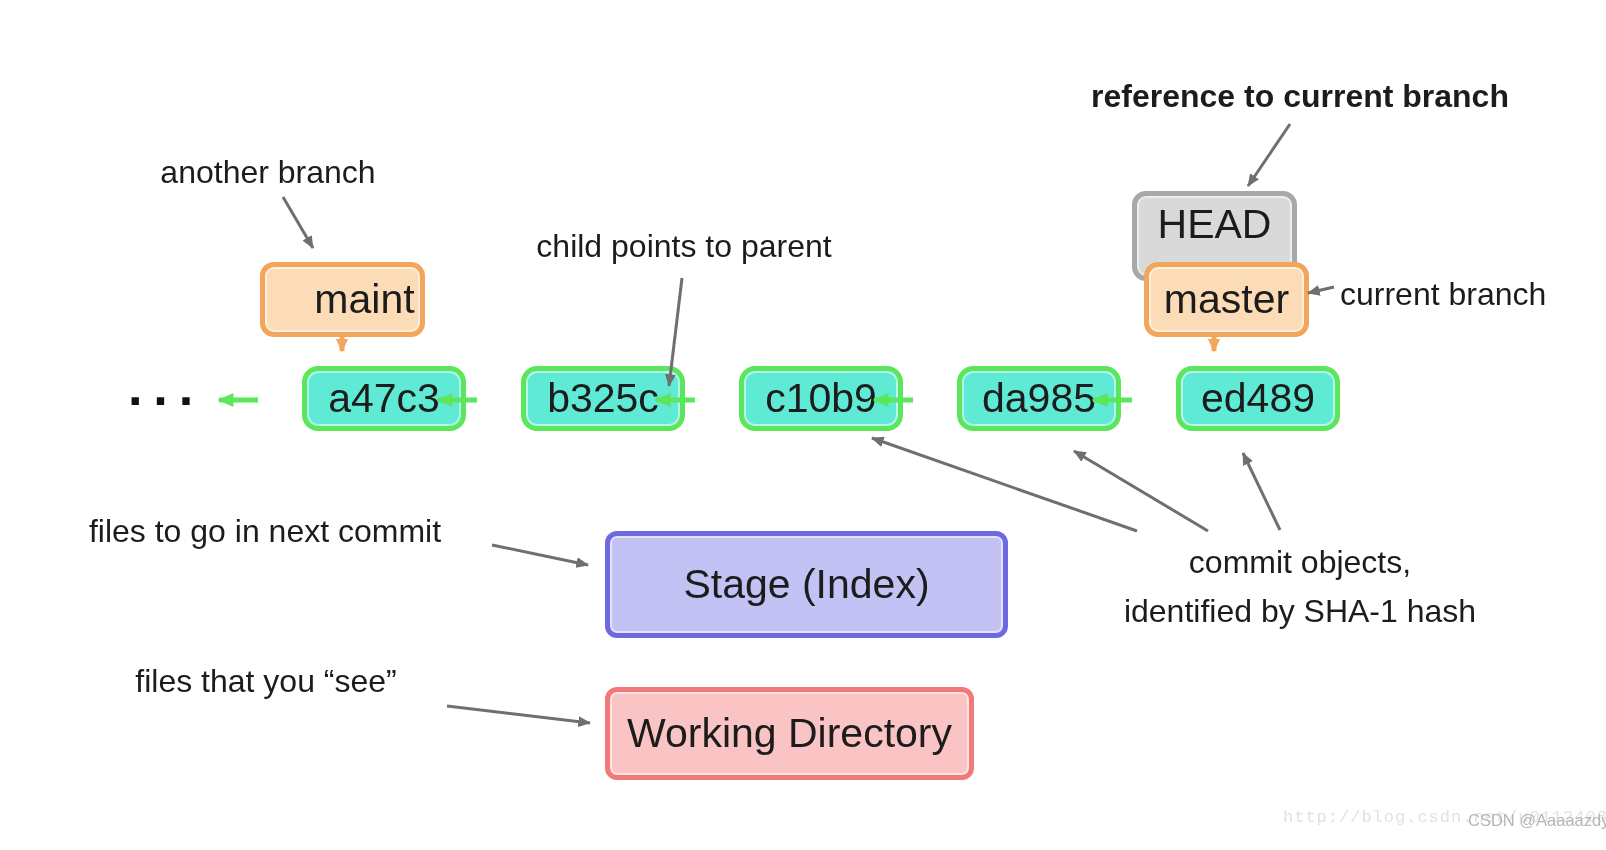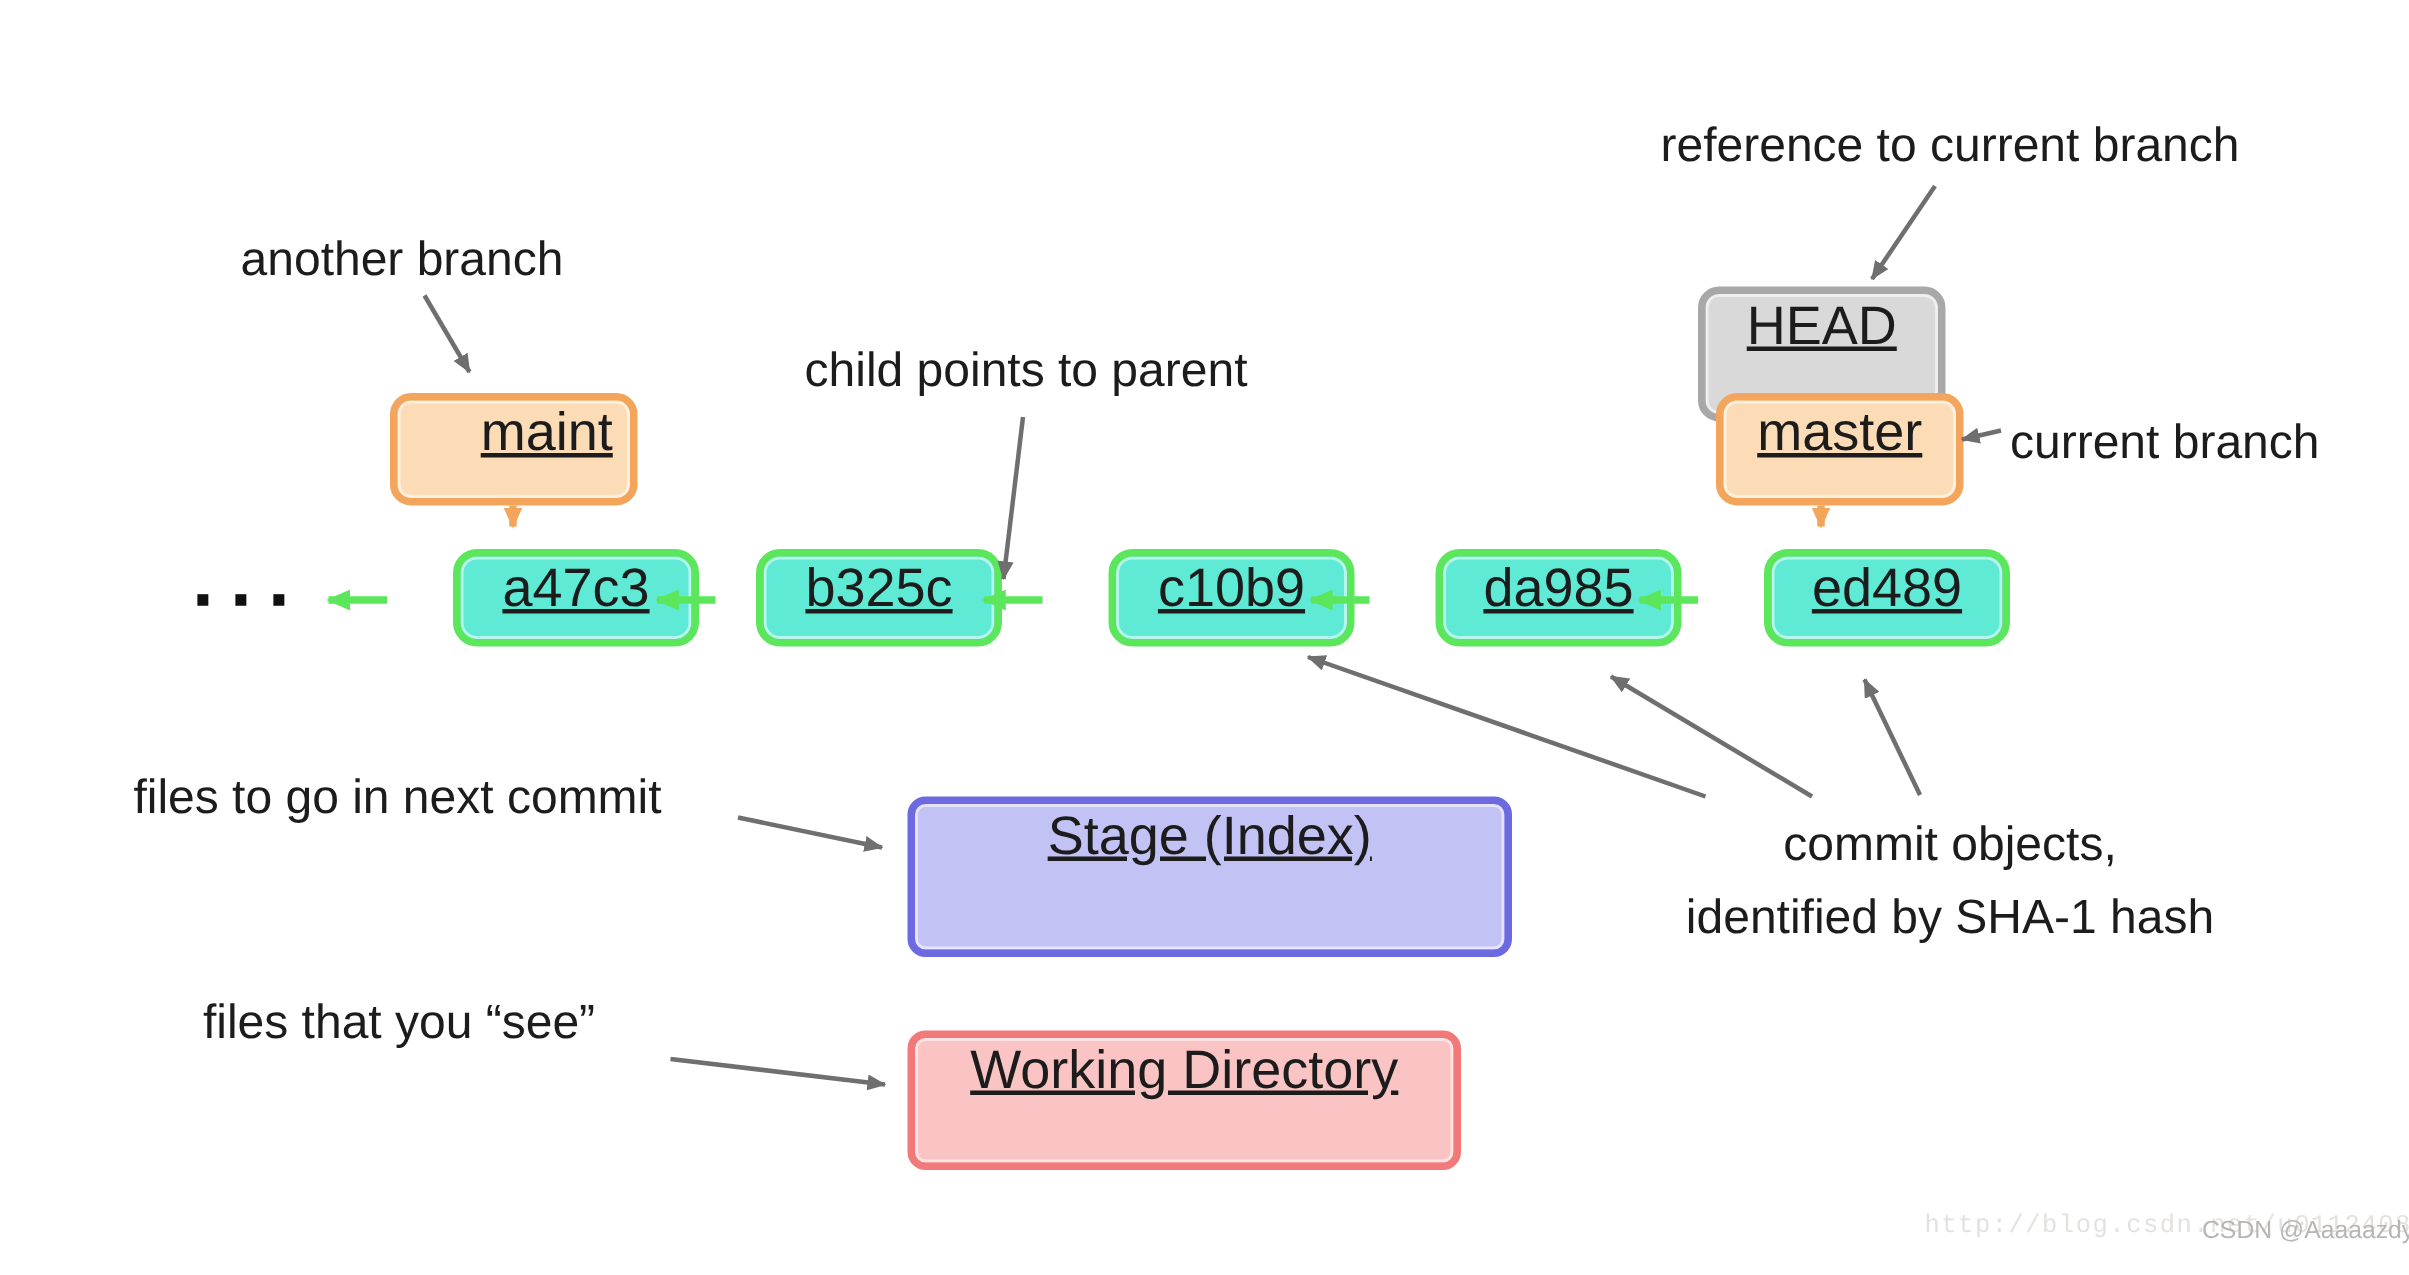--- a/index.html
+++ b/index.html
@@ -14,25 +14,24 @@
   .annot{
     position:absolute;
     font-size:32px;
     line-height:1.25;
     color:#1c1c1c;
     text-align:center;
     white-space:nowrap;
   }
   .box{
     position:absolute;
-    display:flex;align-items:flex-start;justify-content:center;
-    font-size:36px;
+    display:flex;align-items:center;justify-content:center;
+    font-size:41px;
     box-sizing:border-box;
     box-shadow:inset 0 0 0 2px rgba(255,255,255,.55);
-    text-decoration:underline;
   }
   .commit-box{
     width:164px;height:65px;top:366px;
     background:#5eead4;border:5px solid #5ce65c;border-radius:16px;margin-left:44px;
   }
   .branch-box{
     width:165px;height:75px;top:262px;
     background:#fcdcb6;border:5px solid #f3a65b;border-radius:14px;
     z-index:3;
   }
@@ -101,21 +100,21 @@
     <line x1="682" y1="278" x2="669" y2="386" stroke="#6f6f6f" stroke-width="3" marker-end="url(#mk-gray)"></line>
     <line x1="1137" y1="531" x2="872" y2="438" stroke="#6f6f6f" stroke-width="3" marker-end="url(#mk-gray)"></line>
     <line x1="1208" y1="531" x2="1074" y2="451" stroke="#6f6f6f" stroke-width="3" marker-end="url(#mk-gray)"></line>
     <line x1="1280" y1="530" x2="1243" y2="453" stroke="#6f6f6f" stroke-width="3" marker-end="url(#mk-gray)"></line>
     <line x1="492" y1="545" x2="588" y2="565" stroke="#6f6f6f" stroke-width="3" marker-end="url(#mk-gray)"></line>
     <line x1="447" y1="706" x2="590" y2="723" stroke="#6f6f6f" stroke-width="3" marker-end="url(#mk-gray)"></line>
   </svg>
 
   <div class="annot" style="left:68px;top:152px;width:400px;">another branch</div>
 
-  <div class="annot" style="left:1050px;top:76px;width:500px;">reference to current branch</div>
+  <div class="annot" style="left:1050px;top:76px;width:500px;font-weight:bold;">reference to current branch</div>
 
   <div class="annot" style="left:484px;top:226px;width:400px;">child points to parent</div>
 
   <div class="annot" style="left:1340px;top:274px;width:260px;text-align:left;">current branch</div>
 
   <div class="annot" style="left:1050px;top:538px;width:500px;line-height:1.52;">
     <span style="display:block;">commit objects,</span>
     <span style="display:block;">identified by SHA-1 hash</span>
   </div>
 
@@ -133,21 +132,21 @@
     <span>maint</span>
   </div>
 
   <div class="box branch-box" style="left:1132px;margin-left:12px;">
     <span>master</span>
   </div>
 
   <div class="box commit-box" style="left:258px;">
     <span>a47c3</span>
   </div>
-  <div class="box commit-box" style="left:460px;">
+  <div class="box commit-box" style="left:477px;">
     <span>b325c</span>
   </div>
   <div class="box commit-box" style="left:695px;">
     <span>c10b9</span>
   </div>
   <div class="box commit-box" style="left:913px;">
     <span>da985</span>
   </div>
   <div class="box commit-box" style="left:1132px;">
     <span>ed489</span>

